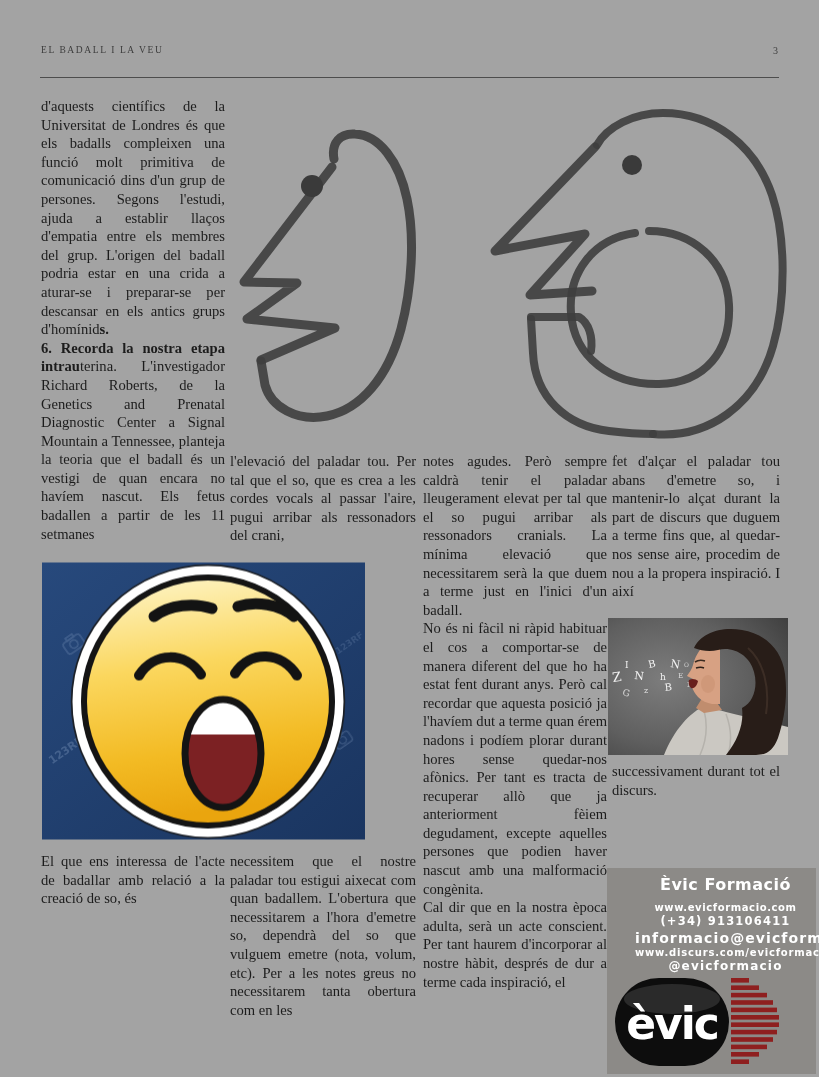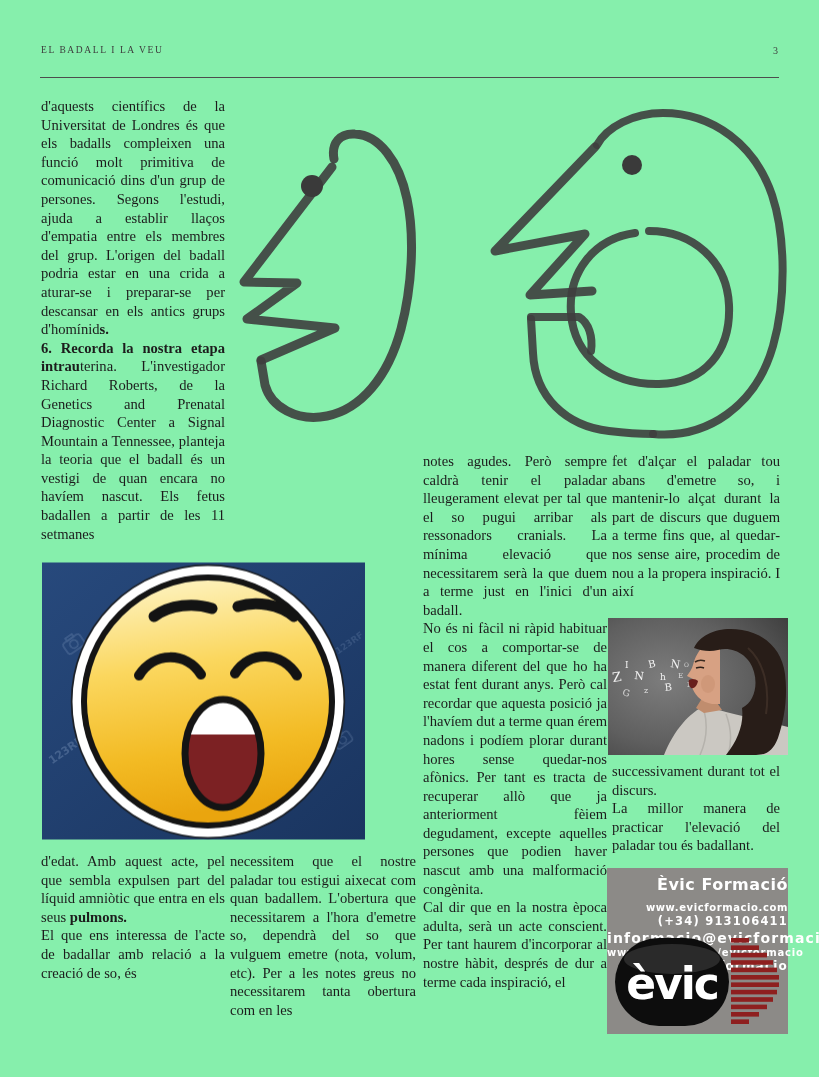--- a/index.html
+++ b/index.html
@@ -1,18 +1,18 @@
 <!DOCTYPE html>
 <html><head>
 <meta charset="utf-8">
 <style>
   html,body { margin:0; padding:0; background:#d9d9d9; }
   .page {
     position:relative; width:819px; height:1077px; margin:0 auto;
-    background:#86efac; overflow:hidden;
+    background:#a3a3a3; overflow:hidden;
     font-family:"Liberation Serif", serif; color:#1c1c1c;
   }
   
   .hdr-title { position:absolute; left:41px; top:45px; font-size:9.5px; letter-spacing:1.6px; color:#3d3d3d; }
   .hdr-num   { position:absolute; right:41px; top:45px; font-size:10px; color:#3d3d3d; }
   .hdr-rule  { position:absolute; left:40px; top:77px; width:739px; height:1px; background:#4d4d4d; }
 
   
   .tb { position:absolute; font-size:14.6px; line-height:18.6px; text-align:justify; }
   .tb p { margin:0; }
@@ -25,23 +25,23 @@
   .c2b { left:230px; top:852px; width:186px; }
   .c4b { left:612px; top:762px; width:168px; }
 
   
   .fig-faces { position:absolute; left:235px; top:88px;  width:555px; height:362px; }
   .fig-emoji { position:absolute; left:42px;  top:562px; width:323px; height:278px; }
   .fig-photo { position:absolute; left:608px; top:618px; width:180px; height:137px; }
 
   
   .ad {
-    position:absolute; left:607px; top:868px; width:181px; height:166px;
-    background:#8c8a87; text-align:right; color:#ffffff;
-    font-family:"DejaVu Sans", sans-serif; font-weight:bold;
+    position:absolute; left:607px; top:868px; width:181px; height:206px;
+    background:#8c8a87; text-align:center; color:#ffffff;
+    font-family:"DejaVu Sans", sans-serif; font-weight:bold;padding-left:28px;
   }
   .ad-title { padding-top:7px; font-size:16px; letter-spacing:0.5px; }
   .ad-l1 { font-size:10px; letter-spacing:0.6px; margin-top:8px; }
   .ad-l2 { font-size:11.5px; letter-spacing:1.2px; margin-top:1px; }
   .ad-l3 { font-size:14px;  letter-spacing:1.1px; margin-top:2px; }
   .ad-l4 { font-size:10px;  letter-spacing:0.8px; margin-top:1px; }
   .ad-l5 { font-size:12px; letter-spacing:1.2px; margin-top:1px; }
   .ad-logo { position:absolute; left:0; bottom:2px; width:181px; height:99px; }
 </style>
 </head>
@@ -66,38 +66,39 @@
       <path stroke-width="8" d="M 400 144 C 358 150 333 184 336 224 C 339 268 376 296 424 295 C 470 294 496 262 494 216 C 492 172 458 142 414 142"></path>
     </g>
     <circle cx="77" cy="97" r="11" fill="#3a3a3a"></circle>
     <circle cx="397" cy="76" r="10" fill="#3a3a3a"></circle>
   </svg>
 
   <div class="tb c1a">
       <p><span>d'aquests científics de la Universitat de Londres és que els badalls compleixen una funció molt primitiva de comunicació dins d'un grup de persones. Segons l'estudi, ajuda a establir llaços d'empatia entre els membres del grup. L'origen del badall podria estar en una crida a aturar-se i preparar-se per descansar en els antics grups d'homínid</span><b>s.</b></p>
       <p><span> </span><b>6. Recorda la nostra etapa intrau</b><span>terina. L'investigador Richard Roberts, de la Genetics and Prenatal Diagnostic Center a Signal Mountain a Tennessee, planteja la teoria que el badall és un vestigi de quan encara no havíem nascut. Els fetus badallen a partir de les 11 setmanes</span></p>
     </div>
+  <div class="tb c2a">
+      <p><span>l'elevació del paladar tou. Per tal que el so, que es crea a les cordes vocals al passar l'aire, pugui arribar als ressonadors del crani,</span></p>
+    </div>
   <div class="tb c3a">
       <p><span>notes agudes. Però sempre caldrà tenir el paladar lleugerament elevat per tal que el so pugui arribar als ressonadors cranials. La mínima elevació que necessitarem serà la que duem a terme just en l'inici d'un badall.</span></p>
       <p><span> No és ni fàcil ni ràpid habituar el cos a comportar-se de manera diferent del que ho ha estat fent durant anys. Però cal recordar que aquesta posició ja l'havíem dut a terme quan érem nadons i podíem plorar durant hores sense quedar-nos afònics. Per tant es tracta de recuperar allò que ja anteriorment fèiem degudament, excepte aquelles persones que podien haver nascut amb una malformació congènita.</span></p>
       <p><span> Cal dir que en la nostra època adulta, serà un acte conscient. Per tant haurem d'incorporar al nostre hàbit, després de dur a terme cada inspiració, el</span></p>
     </div>
   <div class="tb c4a">
       <p><span>fet d'alçar el paladar tou abans d'emetre so, i mantenir-lo alçat durant la part de discurs que duguem a terme fins que, al quedar-nos sense aire, procedim de nou a la propera inspiració. I així</span></p>
     </div>
   <div class="tb c1b">
-      <p><span>d'edat. Amb aquest acte, pel que sembla expulsen part del líquid amniòtic que entra en els seus </span><b>pulmons.</b></p>
       <p><span>El que ens interessa de l'acte de badallar amb relació a la creació de so, és</span></p>
     </div>
   <div class="tb c2b">
       <p><span>necessitem que el nostre paladar tou estigui aixecat com quan badallem. L'obertura que necessitarem a l'hora d'emetre so, dependrà del so que vulguem emetre (nota, volum, etc). Per a les notes greus no necessitarem tanta obertura com en les</span></p>
     </div>
   <div class="tb c4b">
       <p><span>successivament durant tot el discurs.</span></p>
-      <p><span> La millor manera de practicar l'elevació del paladar tou és badallant.</span></p>
     </div>
 
   <svg class="fig-emoji" viewBox="0 0 323 277">
     <defs>
       <linearGradient id="emojibg" x1="0" y1="0" x2="1" y2="1">
         <stop offset="0" stop-color="#27497c"></stop>
           <stop offset="1" stop-color="#1a3560"></stop>
       </linearGradient>
       <linearGradient id="faceg" x1="0" y1="0" x2="0.15" y2="1">
         <stop offset="0" stop-color="#fef7cf"></stop>

